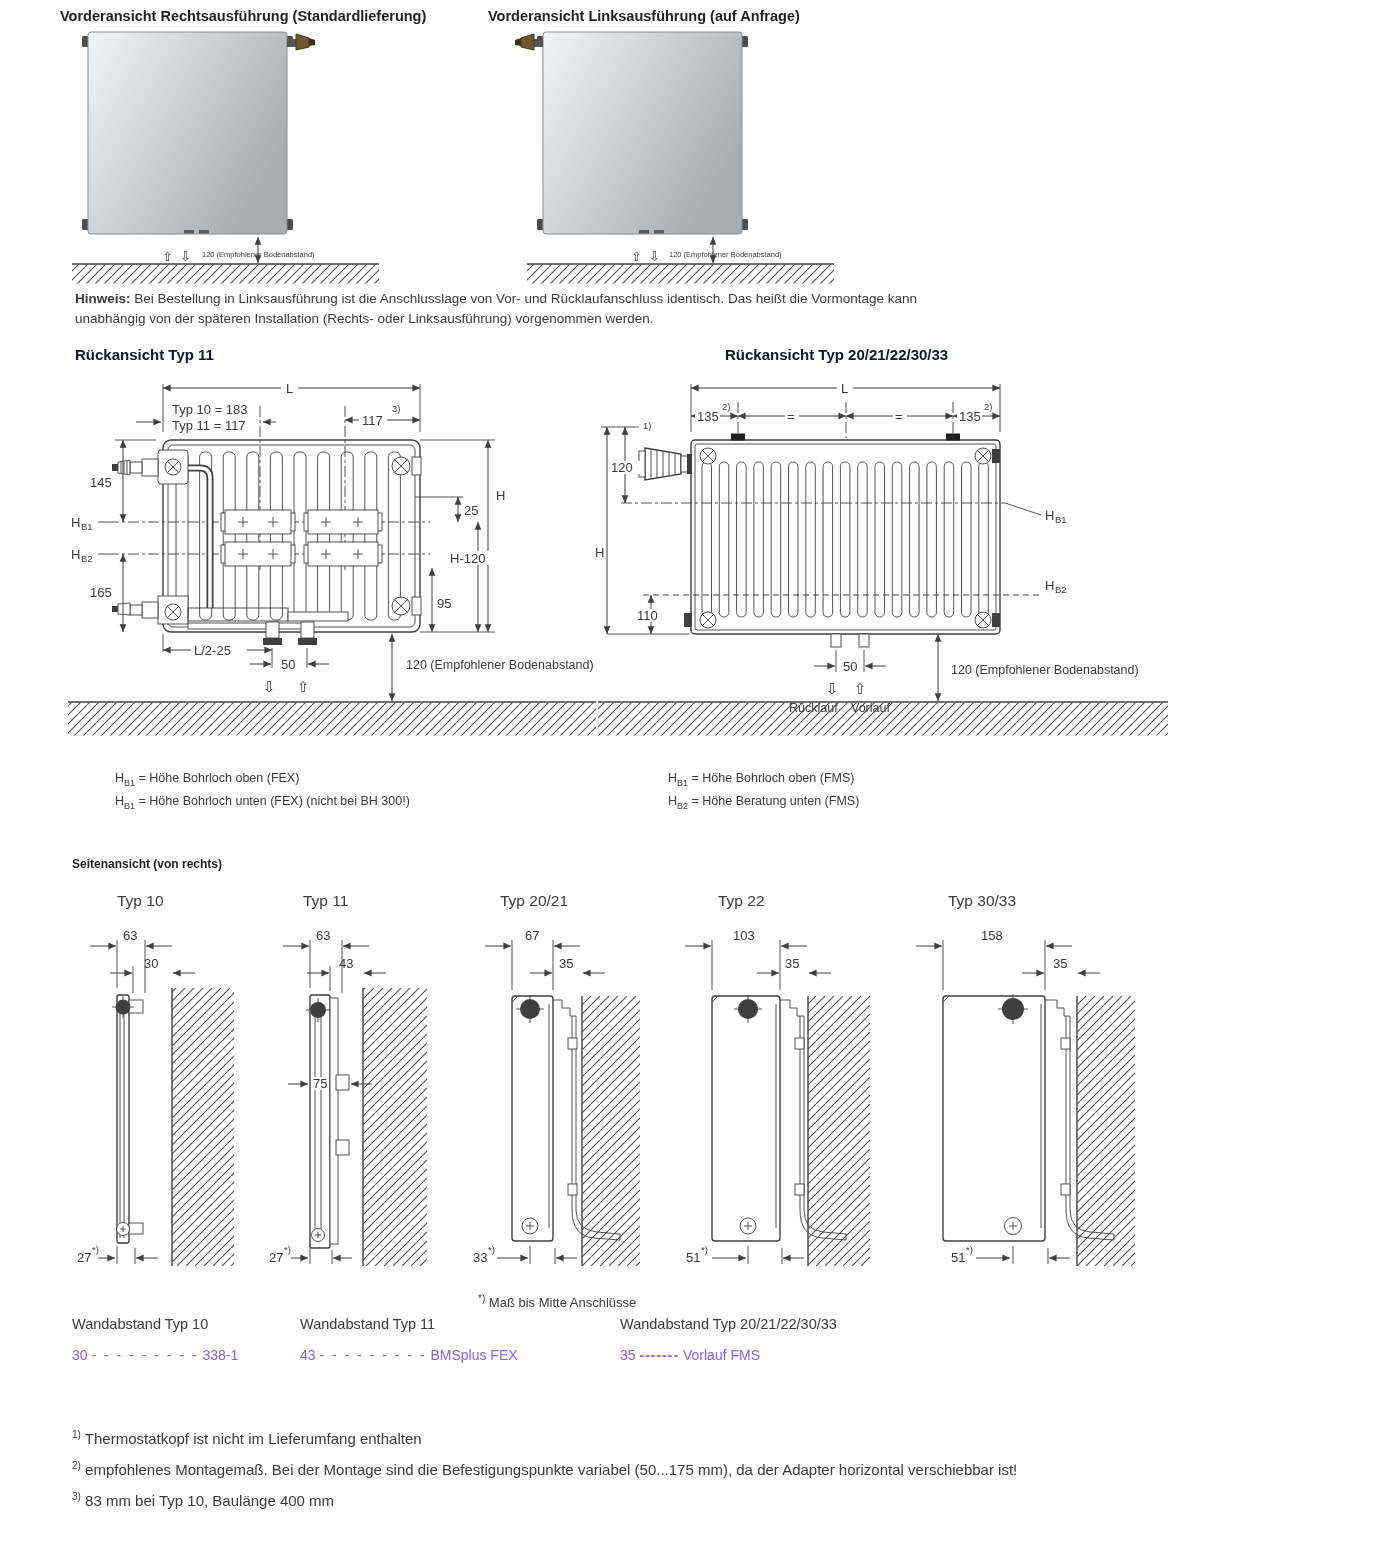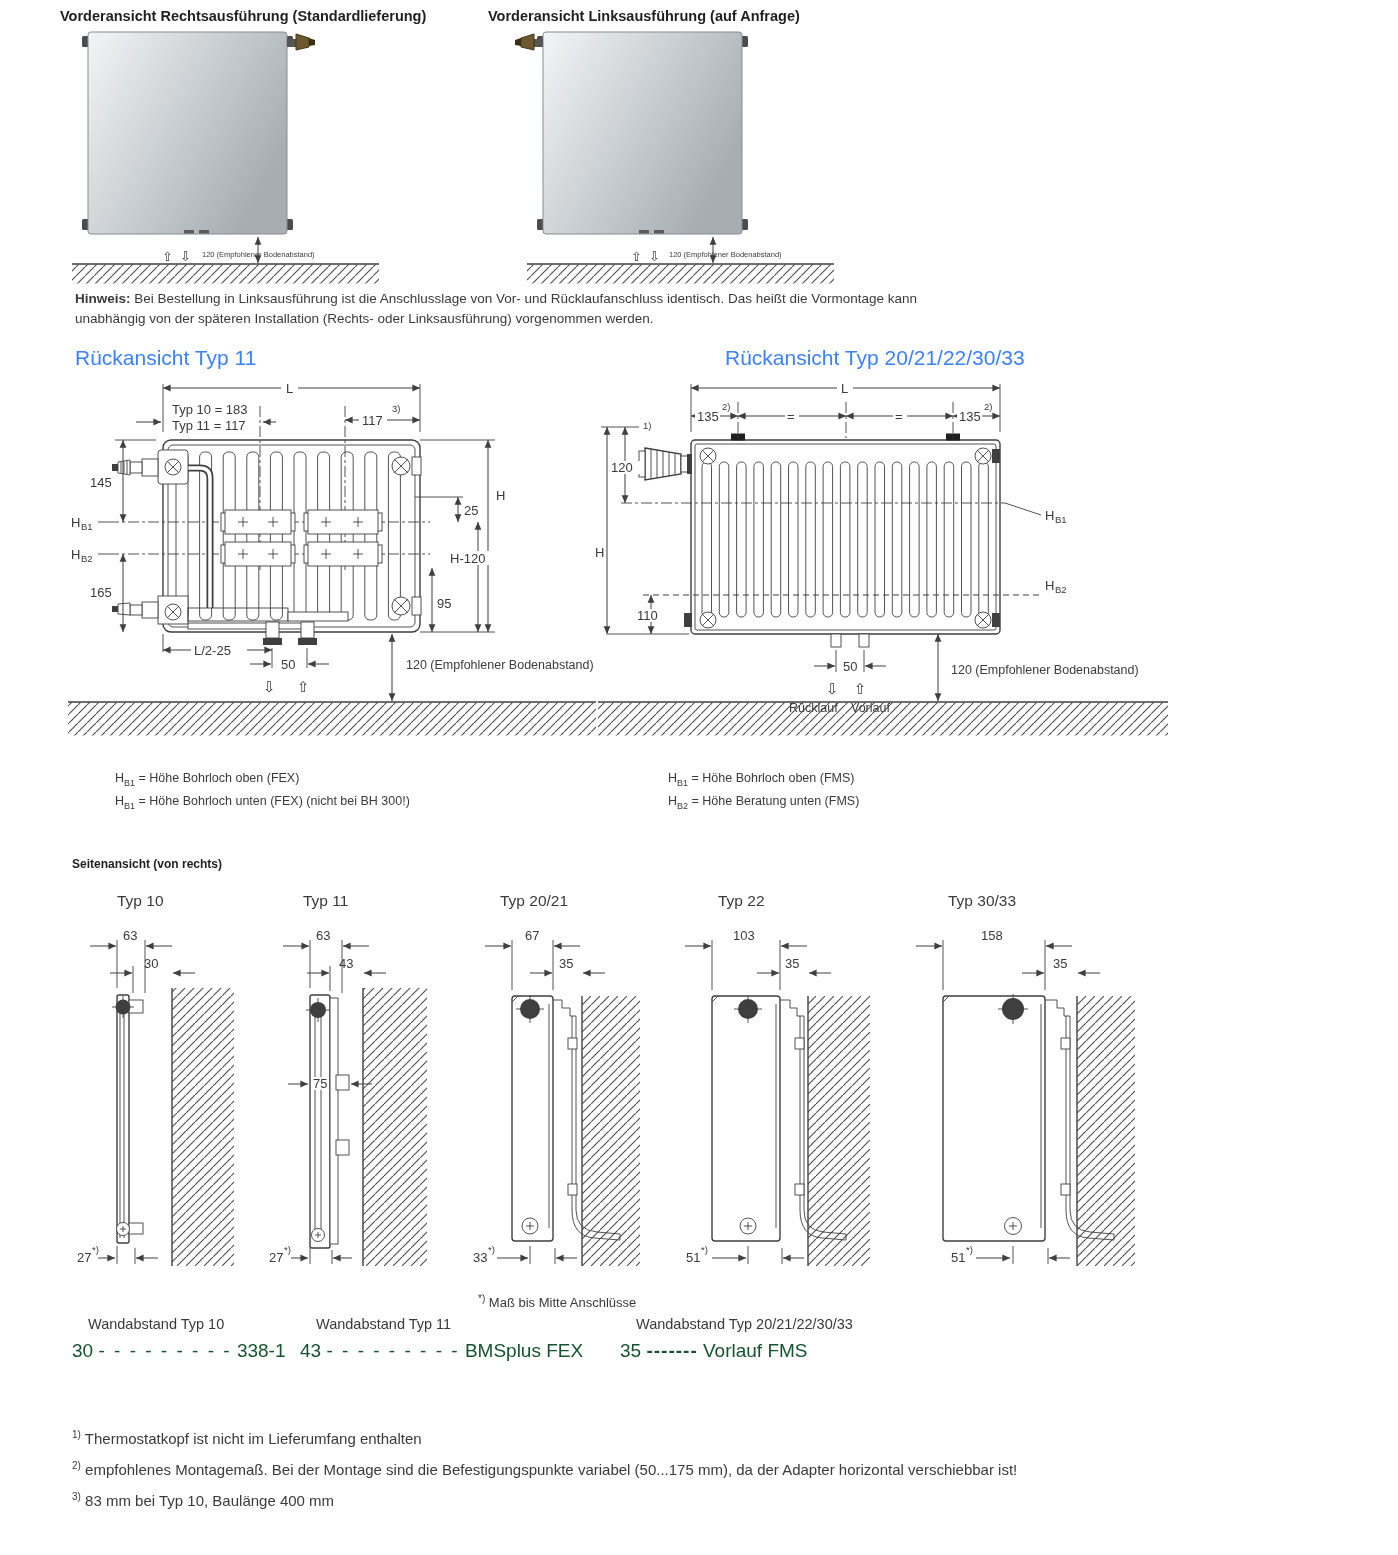--- a/index.html
+++ b/index.html
@@ -1,26 +1,26 @@
 <!DOCTYPE html>
 <html><head>
 <meta charset="utf-8">
 <style>
   html,body{margin:0;padding:0;background:#fff;}
   .page{position:relative;width:1397px;height:1555px;background:#fff;overflow:hidden;
         font-family:"Liberation Sans",sans-serif;color:#3a3a3a;}
   .abs{position:absolute;}
   .h1{font-size:14.5px;font-weight:bold;color:#1f1f1f;}
-  .h2{font-size:21px;font-weight:normal;color:#3b82f6;}
+  .h2{font-size:15px;font-weight:bold;color:#0f172a;}
   .h3{font-size:12px;font-weight:bold;color:#1f1f1f;}
   .body-text{font-size:13.5px;line-height:1.45;color:#3a3a3a;width:1070px;}
   .legend{font-size:12.5px;line-height:1.7;color:#3a3a3a;}
   .legend sub{font-size:9px;}
-  .wa-title{font-size:14.5px;color:#3a3a3a;margin-left:16px;}
-  .wa-line{font-size:19px;color:#14532d;margin-top:8px;}
+  .wa-title{font-size:14.5px;color:#3a3a3a;}
+  .wa-line{font-size:14px;color:#8b5cf6;margin-top:15px;}
   .wa-leader{letter-spacing:2px;}
   .wa-leader-bold{font-weight:bold;letter-spacing:1px;}
   .note-star{font-size:13px;color:#3a3a3a;}
   .contact{text-align:right;color:#b11116;line-height:1.15;}
   .contact .c1{font-size:19px;font-weight:bold;margin-bottom:7px;}
   .contact .c2{font-size:20px;font-weight:bold;margin-bottom:9px;}
   .contact .c3{font-size:31px;font-weight:bold;margin-bottom:6px;}
   .contact .c4{font-size:26px;font-weight:bold;}
   .footnotes{font-size:15px;color:#3a3a3a;line-height:2.05;}
   .footnotes sup{font-size:10px;}

